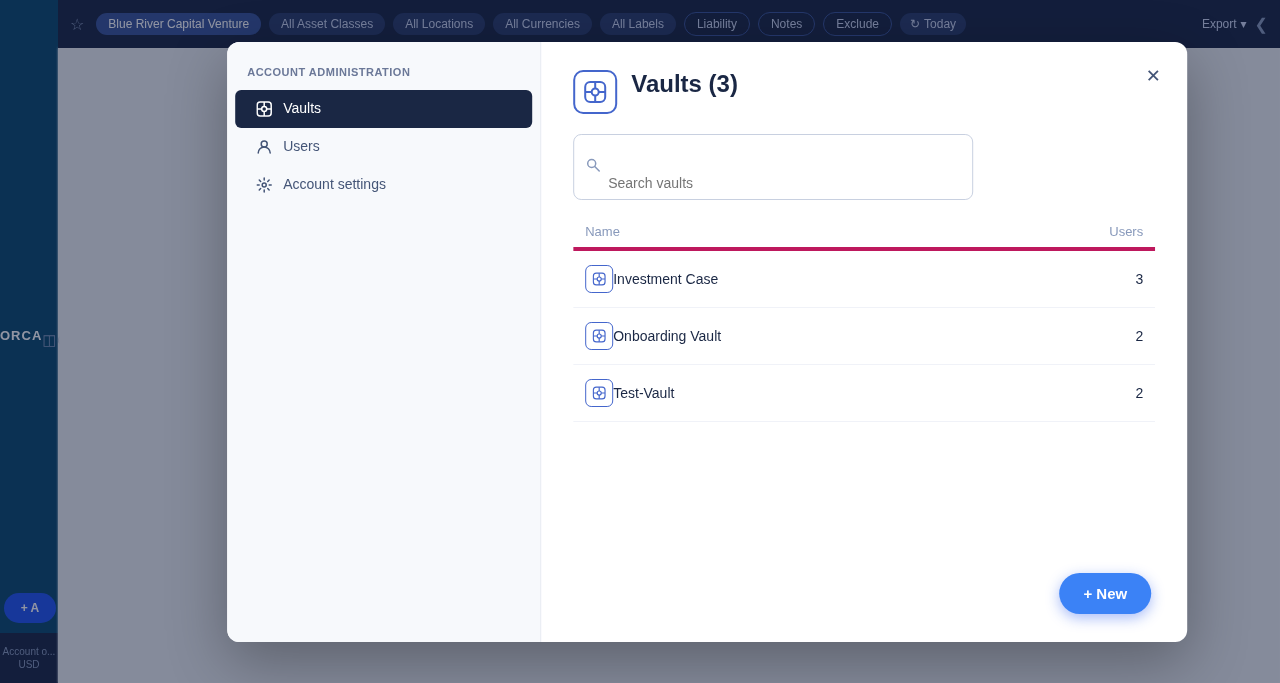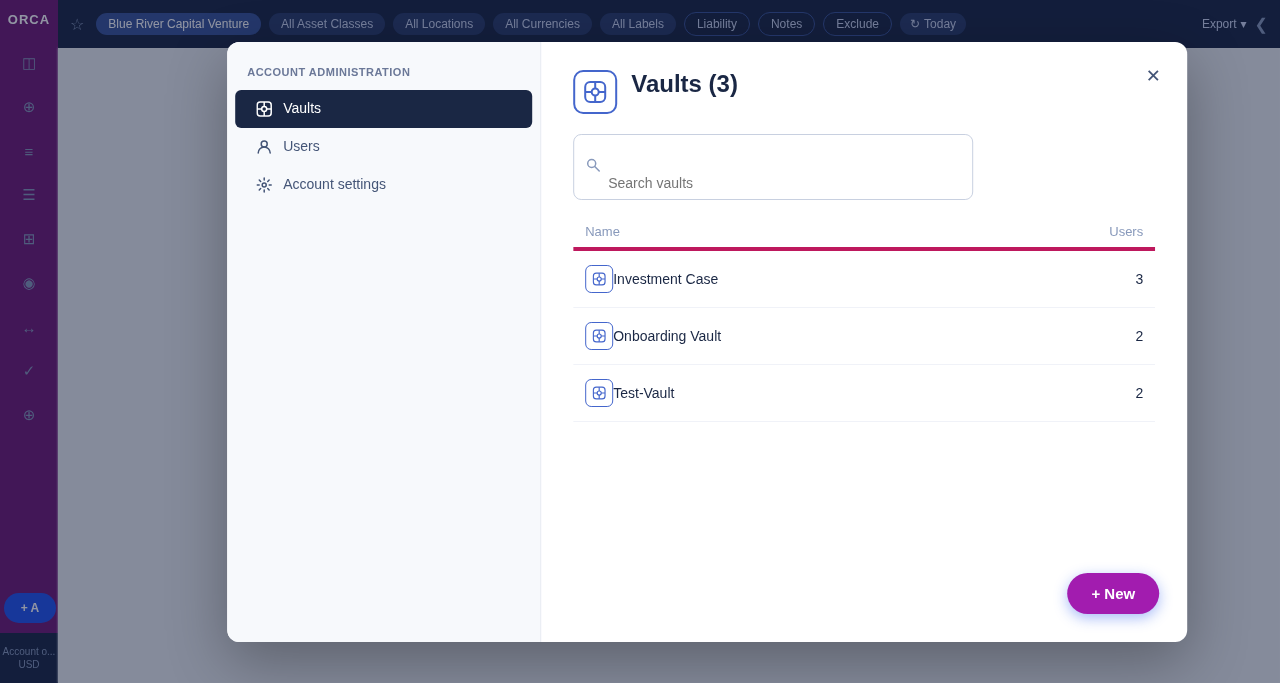--- a/index.html
+++ b/index.html
@@ -8,24 +8,24 @@
     
     .app-bg {
       position: absolute; inset: 0;
       background: #f0f4f8;
       display: flex;
     }
 
     
     .sidebar {
       width: 58px;
-      background: #701a75;
+      background: #0c4a6e;
       height: 100%;
       display: flex;
-      flex-direction: column;
+      flex-direction: row;
       align-items: center;
       padding: 8px 0;
       flex-shrink: 0;
     }
     .sidebar-logo {
       color: white;
       font-weight: 700;
       font-size: 13px;
       margin-bottom: 16px;
       margin-top: 4px;
@@ -267,22 +267,22 @@
     }
     .vault-users {
       font-size: 14px;
       color: #1a2744;
     }
 
     
     .new-button {
       position: absolute;
       bottom: 28px;
-      right: 28px;
-      background: #a21caf;
+      right: 36px;
+      background: #3b82f6;
       color: white;
       border: none;
       border-radius: 50px;
       padding: 12px 24px;
       font-size: 15px;
       font-weight: 600;
       cursor: pointer;
       display: flex;
       align-items: flex-end;
       gap: 6px;

